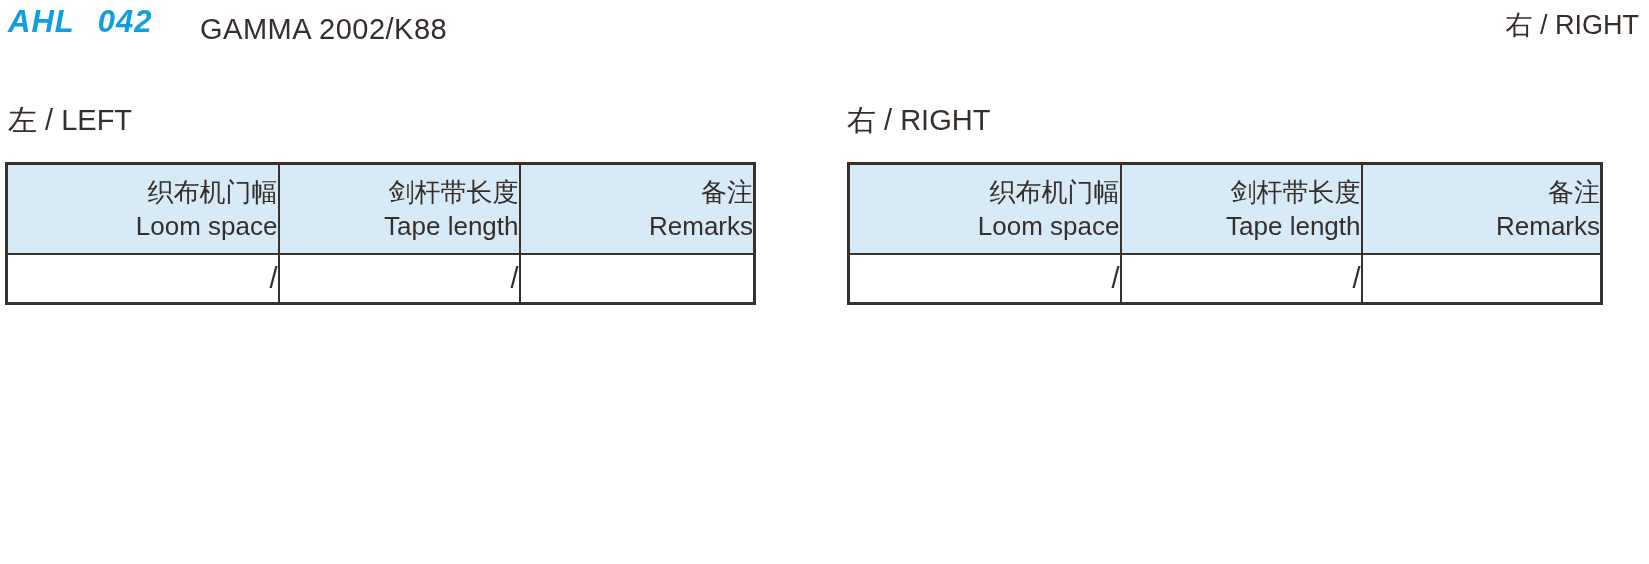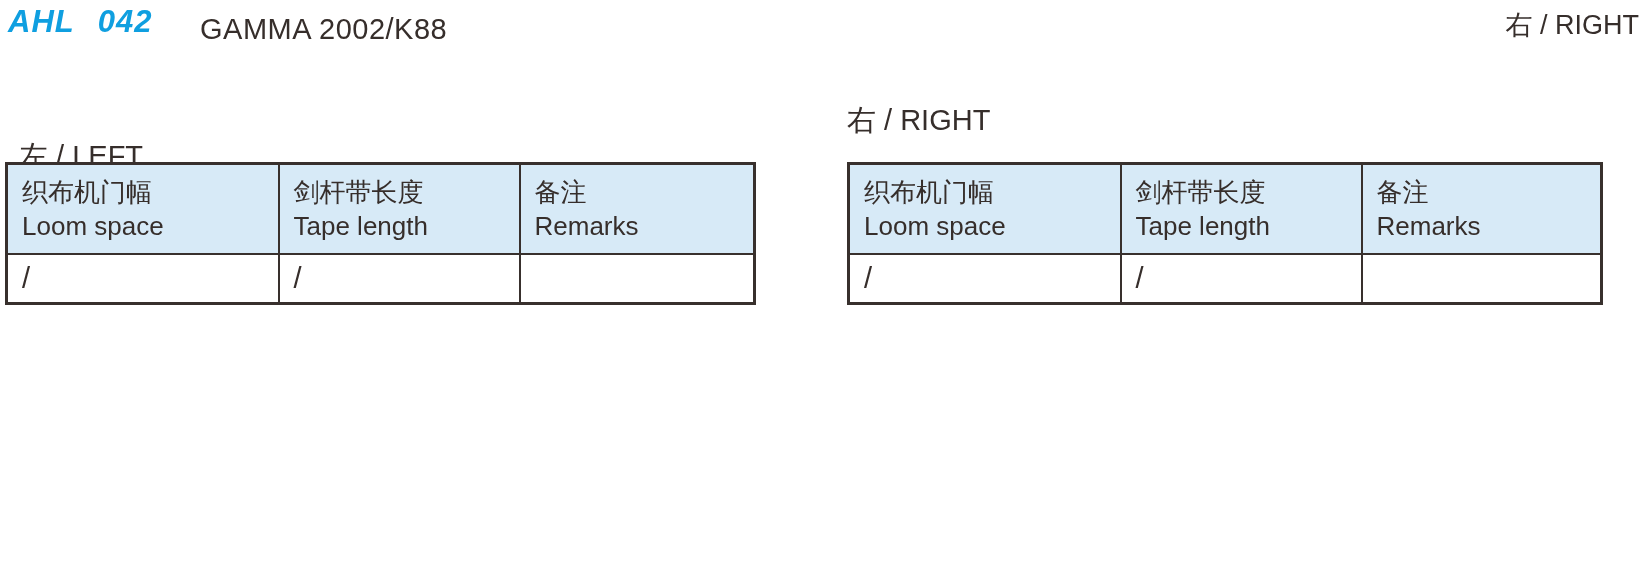--- a/index.html
+++ b/index.html
@@ -51,43 +51,43 @@
     color: var(--text-dark);
   }
 
   
   .section-label {
     position: absolute;
     top: 101px;
     font-size: 29px;
     color: var(--text-dark);
   }
-  .section-label.left-pos  { left: 19px; margin-top: 36px; }
+  .section-label.left-pos  { left: 8px; }
   .section-label.right-pos { left: 847px; }
 
   
   .spec-table {
     position: absolute;
     top: 162px;
     border-collapse: collapse;
     table-layout: fixed;
     background: #fff;
   }
   .spec-table.left-pos  { left: 5px;   width: 751px; }
   .spec-table.right-pos { left: 847px; width: 756px; }
 
   .spec-table col.c1 { width: 272px; }
   .spec-table col.c2 { width: 241px; }
 
   .spec-table th, .spec-table td {
     border: 2px solid var(--border-dark);
-    text-align: left;
+    text-align: right;
     vertical-align: middle;
     padding-left: 14px;
-    padding-right: 12px;
+    padding-right: 0;
   }
   .spec-table { border: 3px solid var(--border-dark); }
 
   .spec-table thead tr { height: 90px; }
   .spec-table thead th {
     background: var(--table-header-bg);
     font-weight: normal;
     font-size: 26px;
   }
   .spec-table thead th .hdr-zh,

